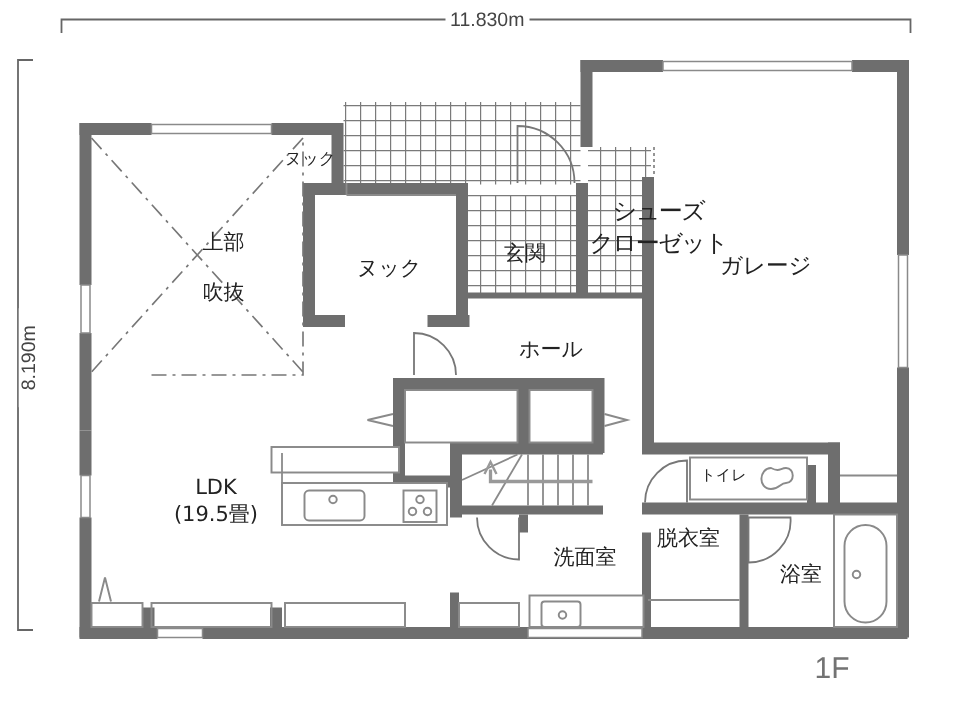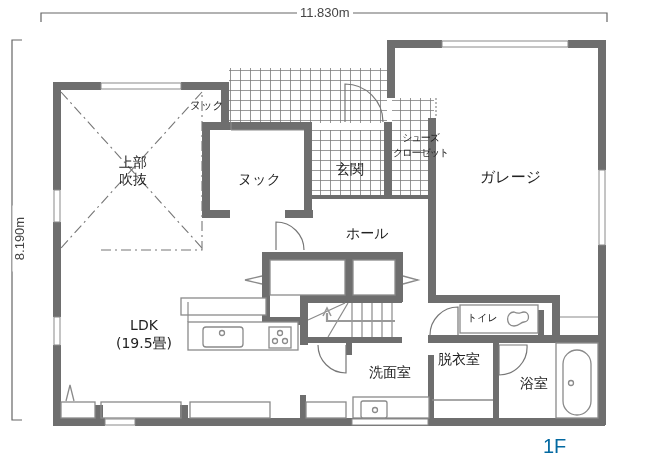--- a/index.html
+++ b/index.html
@@ -168,35 +168,35 @@
     <path d="M560 317 H598"></path>
     <path d="M436 98 V118" stroke-dasharray="2 2"></path>
     <path d="M231 130 V122 M231 130 H304"></path>
     <path d="M188 302 V322"></path>
   </g>
 </svg>
 
 <div class="lbl dim" style="left:297px; top:6px;">11.830m</div>
 <div class="lbl dim vert" style="left:-14px; top:232px; width:60px; text-align:center;">8.190m</div>
 
-<div class="lbl room" style="left:108px; top:155px; width:50px;">
+<div class="lbl room" style="left:124px; top:155px; width:50px;">
   <div>上部</div>
-  <div style="margin-top:3px;">吹抜</div>
+  <div style="margin-top:19px;">吹抜</div>
 </div>
 <div class="lbl room small" style="left:190px; top:100px;">ヌック</div>
 <div class="lbl room" style="left:238px; top:172px;">ヌック</div>
 <div class="lbl room" style="left:336px; top:162px;">玄関</div>
-<div class="lbl room small" style="left:393px; top:133px; font-size:10px; letter-spacing:-1px;">
+<div class="lbl room small" style="left:393px; top:133px; font-size:16px; letter-spacing:-1px;">
   <div>シューズ</div>
   <div style="margin-top:5px;">クローゼット</div>
 </div>
 <div class="lbl room" style="left:480px; top:170px; font-size:15px;text-align:center;">ガレージ</div>
 <div class="lbl room" style="left:346px; top:226px;">ホール</div>
 <div class="lbl room" style="left:104px; top:318px; width:80px;">
   <div>LDK</div>
   <div style="margin-top:4px;">(19.5畳)</div>
 </div>
 <div class="lbl room" style="left:467px; top:313px; font-size:10px;">トイレ</div>
 <div class="lbl room" style="left:369px; top:365px;text-align:center;">洗面室</div>
 <div class="lbl room" style="left:438px; top:352px;">脱衣室</div>
 <div class="lbl room" style="left:520px; top:376px;">浴室</div>
 
-<div class="lbl" style="left:543px; top:436px; font-family:'Liberation Sans', sans-serif; font-size:20px; color:#0369a1;">1F</div>
+<div class="lbl" style="left:543px; top:436px; font-family:'Liberation Sans', sans-serif; font-size:20px; color:#737373;">1F</div>
 
 </body></html>

